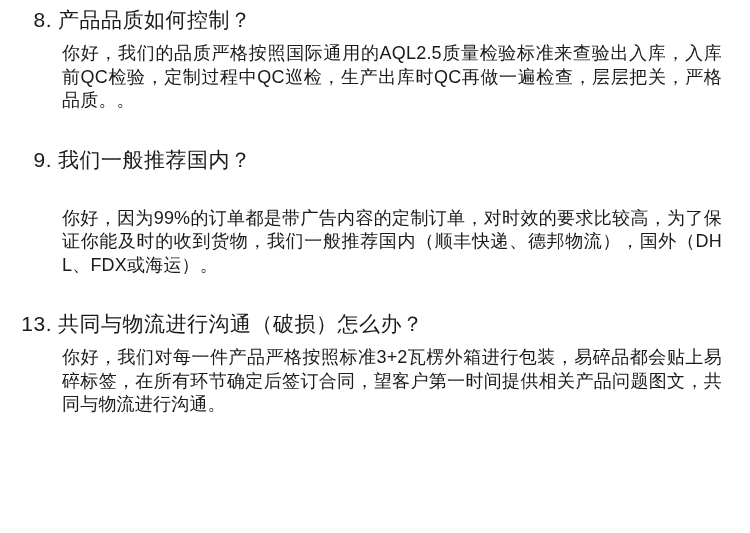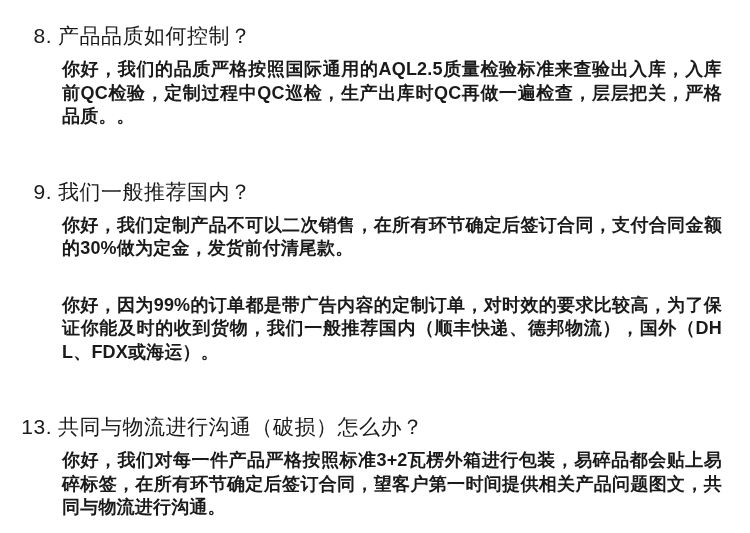--- a/index.html
+++ b/index.html
@@ -31,53 +31,50 @@
   }
   .q-num {
     flex: none;
     min-width: 32px;
     text-align: right;
     margin-right: 6px;
     white-space: nowrap;
   }
   .q-text {
     flex: none;
-    margin-top: 16px;
   }
   .answer {
     margin: 8px 0 0 42px;
     width: 660px;
     font-size: 18px;
     line-height: 23.5px;
     letter-spacing: 0.2px;
     text-align: justify;
     text-justify: inter-ideograph;
     word-break: break-all;
-    font-weight: bold;
   }
 </style>
 </head>
 <body>
 
 <main class="doc">
 
   <section class="qa-item">
     <div class="question">
       <span class="q-num">8.</span>
       <span class="q-text">产品品质如何控制？</span>
     </div>
     <div class="answer">你好，我们的品质严格按照国际通用的AQL2.5质量检验标准来查验出入库，入库前QC检验，定制过程中QC巡检，生产出库时QC再做一遍检查，层层把关，严格品质。。</div>
   </section>
 
   <section class="qa-item">
     <div class="question">
       <span class="q-num">9.</span>
       <span class="q-text">我们一般推荐国内？</span>
     </div>
-    <div class="answer">你好，我们定制产品不可以二次销售，在所有环节确定后签订合同，支付合同金额的30%做为定金，发货前付清尾款。</div>
   </section>
 
   <section class="qa-item">
     <div class="answer">你好，因为99%的订单都是带广告内容的定制订单，对时效的要求比较高，为了保证你能及时的收到货物，我们一般推荐国内（顺丰快递、德邦物流），国外（DHL、FDX或海运）。</div>
   </section>
 
   <section class="qa-item">
     <div class="question">
       <span class="q-num">13.</span>
       <span class="q-text">共同与物流进行沟通（破损）怎么办？</span>

